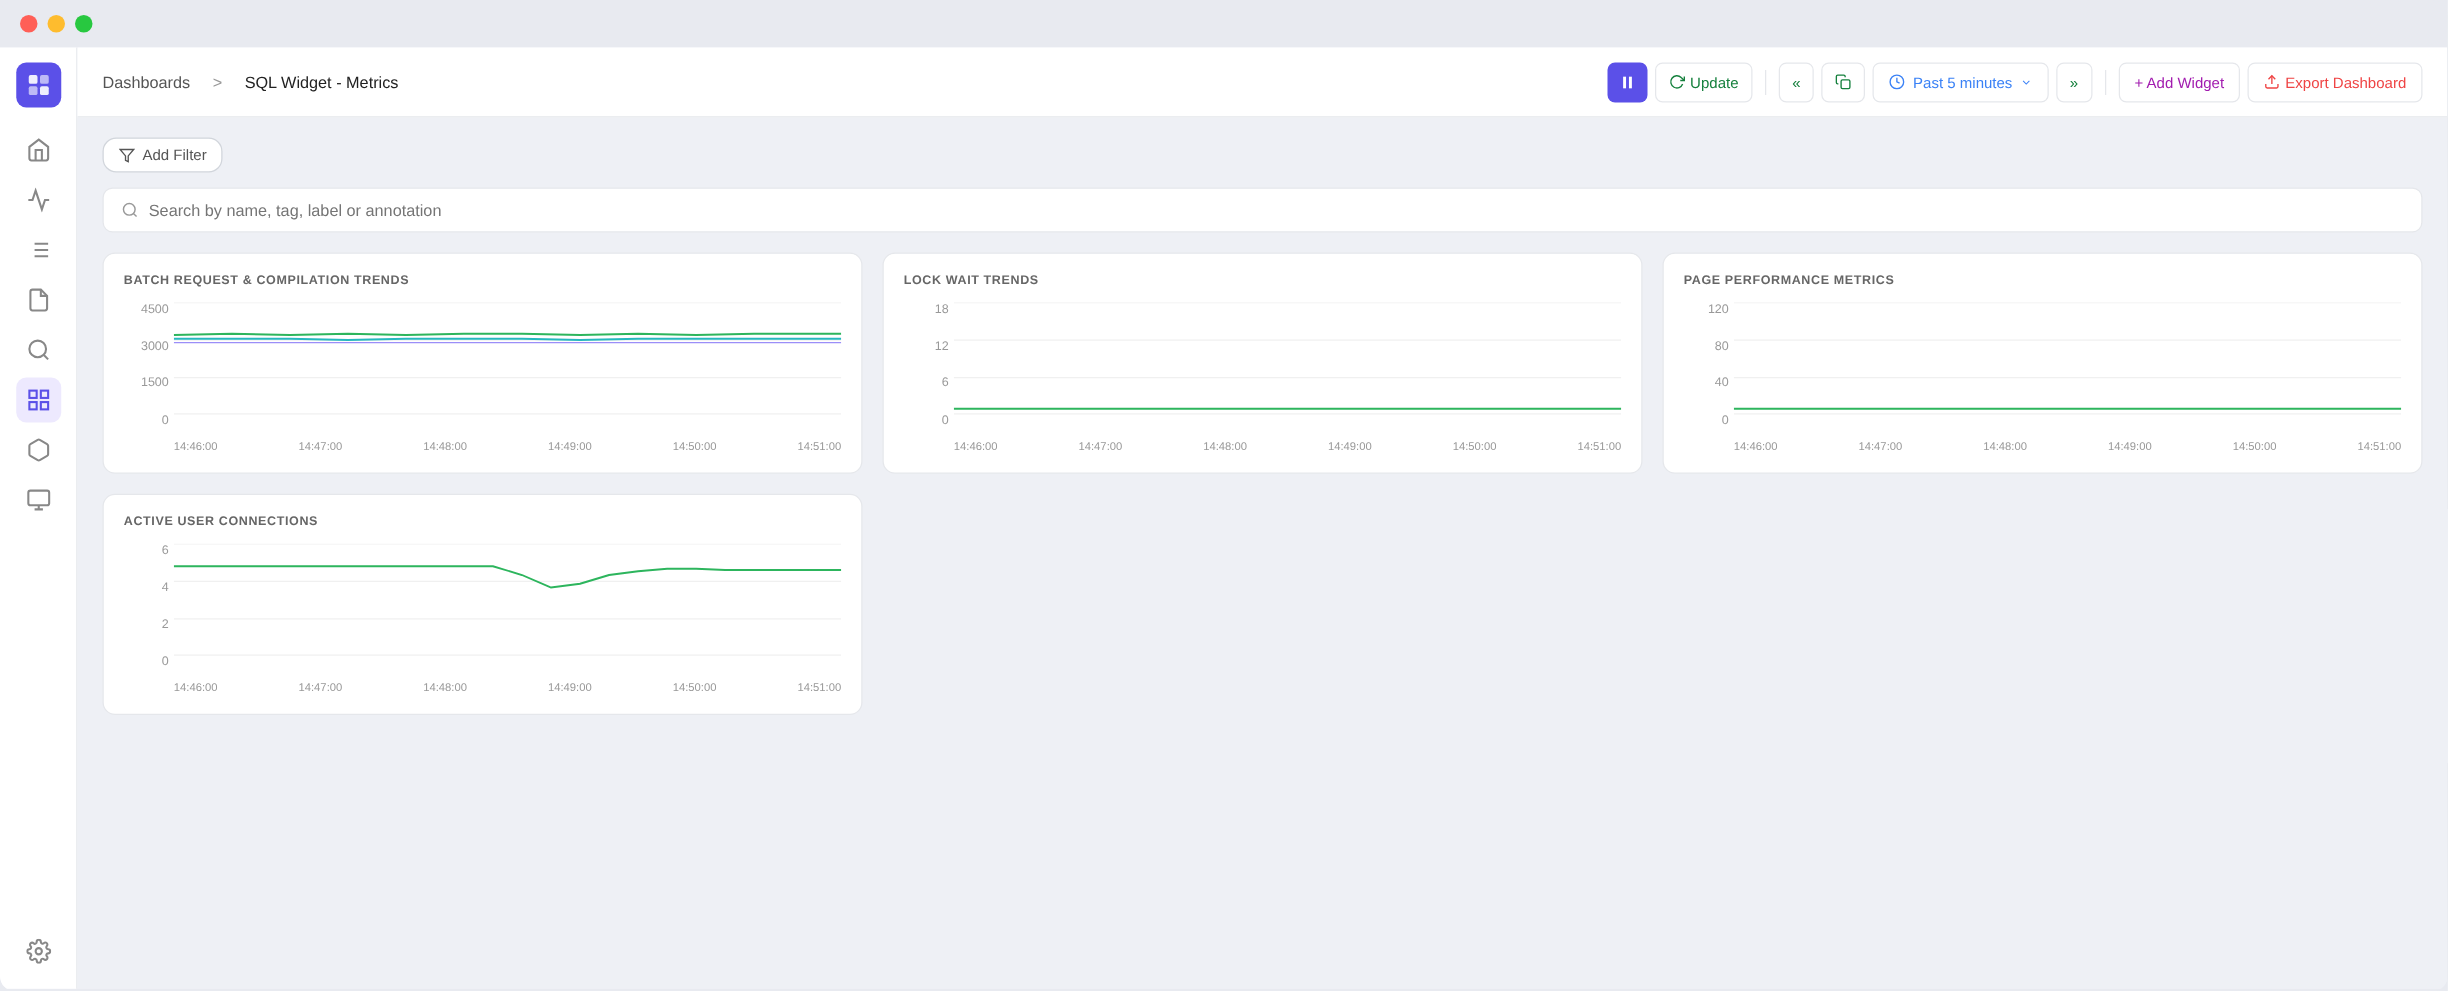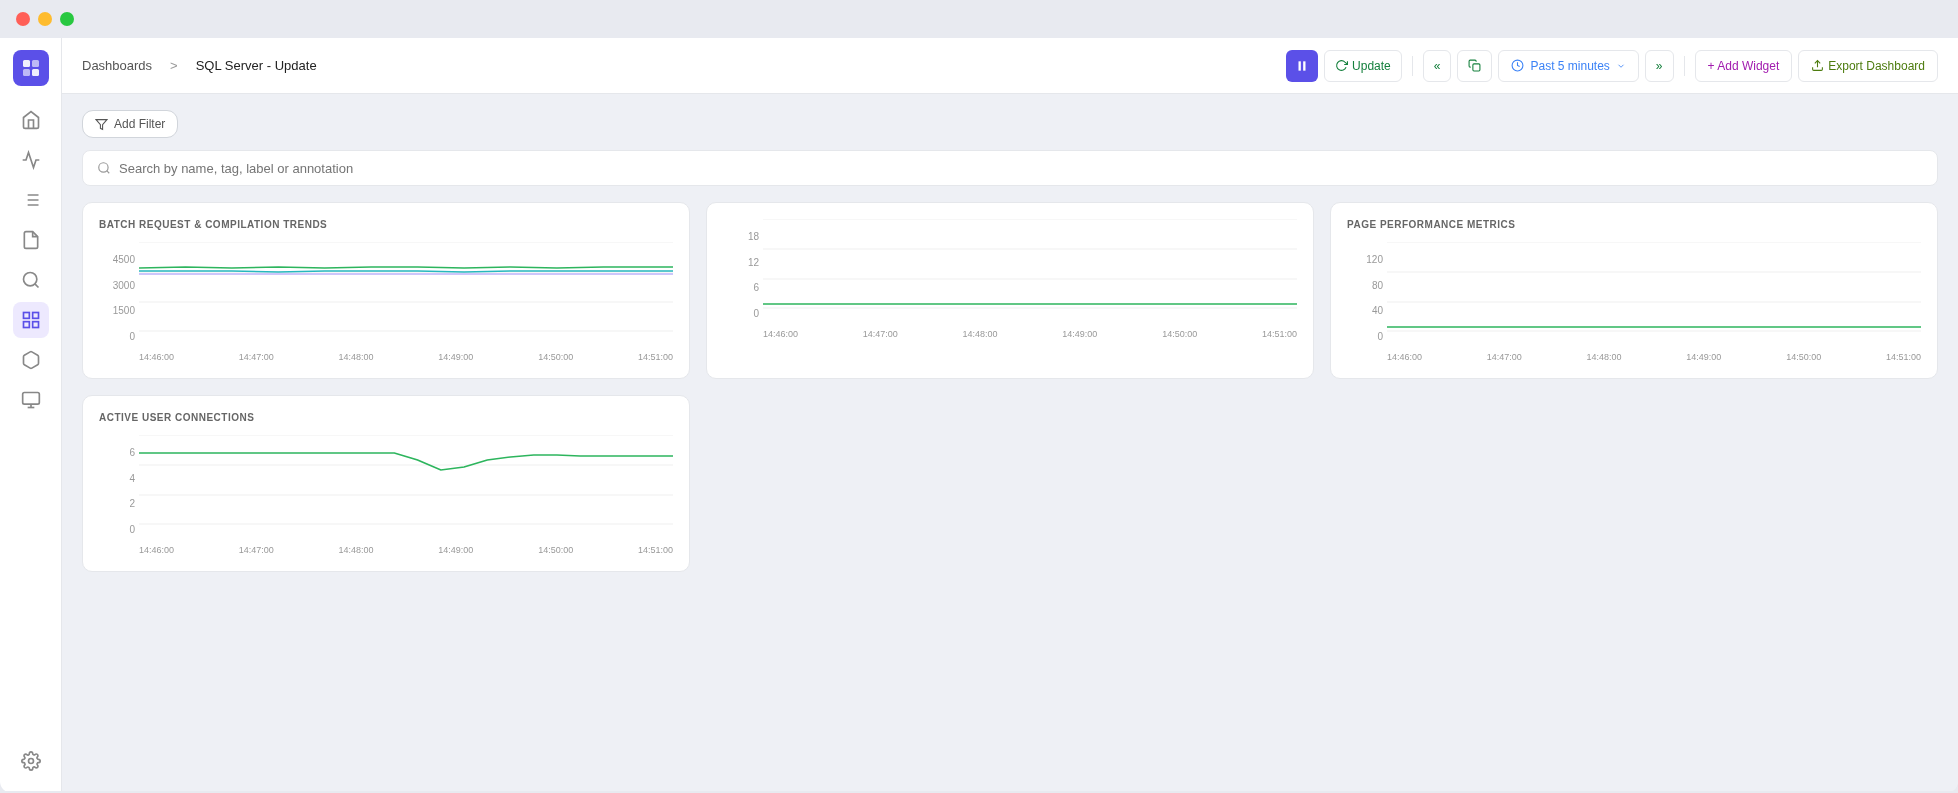--- a/index.html
+++ b/index.html
@@ -143,21 +143,21 @@
       gap: 4px;
     }
     .btn-export {
       background: transparent;
       border: 1px solid #e5e7eb;
       border-radius: 6px;
       height: 32px;
       padding: 0 12px;
       display: flex; align-items: center; justify-content: center;
       cursor: pointer;
-      color: #4d7c0f;
+      color: #ef4444;
       font-size: 12px;
       gap: 4px;
     }
     .content-area {
       padding: 16px 20px;
       flex: 1;
     }
     .filter-bar {
       display: flex;
       align-items: center;
@@ -219,21 +219,21 @@
       text-transform: uppercase;
       margin-bottom: 12px;
     }
     .chart-area {
       position: relative;
       height: 120px;
     }
     .y-axis-labels {
       position: absolute;
       left: 0;
-      top: 12px;
+      top: 0;
       bottom: 20px;
       display: flex;
       flex-direction: column;
       justify-content: space-between;
       font-size: 10px;
       color: #999;
       text-align: right;
       width: 36px;
     }
     .chart-inner {
@@ -338,21 +338,21 @@
           </svg>
       </div>
     </div>
 
     <div class="main-content">
 
       <div class="topbar">
         <div class="breadcrumb">
           <span>Dashboards</span>
           <span class="breadcrumb-separator">&gt;</span>
-          <span class="breadcrumb-current">SQL Server - Update</span>
+          <span class="breadcrumb-current">SQL Widget - Metrics</span>
         </div>
         <div class="topbar-actions">
           <button class="btn-pause">
             <svg width="14" height="14" viewBox="0 0 24 24" fill="white">
                 <rect x="6" y="4" width="4" height="16"></rect>
                 <rect x="14" y="4" width="4" height="16"></rect>
               </svg>
           </button>
           <button class="btn-icon">
             <svg width="13" height="13" viewBox="0 0 24 24" fill="none" stroke="currentColor" stroke-width="2">
@@ -449,20 +449,21 @@
                 <span>14:47:00</span>
                 <span>14:48:00</span>
                 <span>14:49:00</span>
                 <span>14:50:00</span>
                 <span>14:51:00</span>
               </div>
             </div>
           </div>
 
           <div class="chart-card">
+            <div class="chart-title">LOCK WAIT TRENDS</div>
             <div class="chart-area">
               <div class="y-axis-labels">
                 <span>18</span>
                 <span>12</span>
                 <span>6</span>
                 <span>0</span>
               </div>
               <div class="chart-inner">
                 <svg viewBox="0 0 460 90" preserveAspectRatio="none" style="width:100%;height:90px;">
                   <line x1="0" y1="0" x2="460" y2="0" stroke="#f0f0f0" stroke-width="1"></line>

